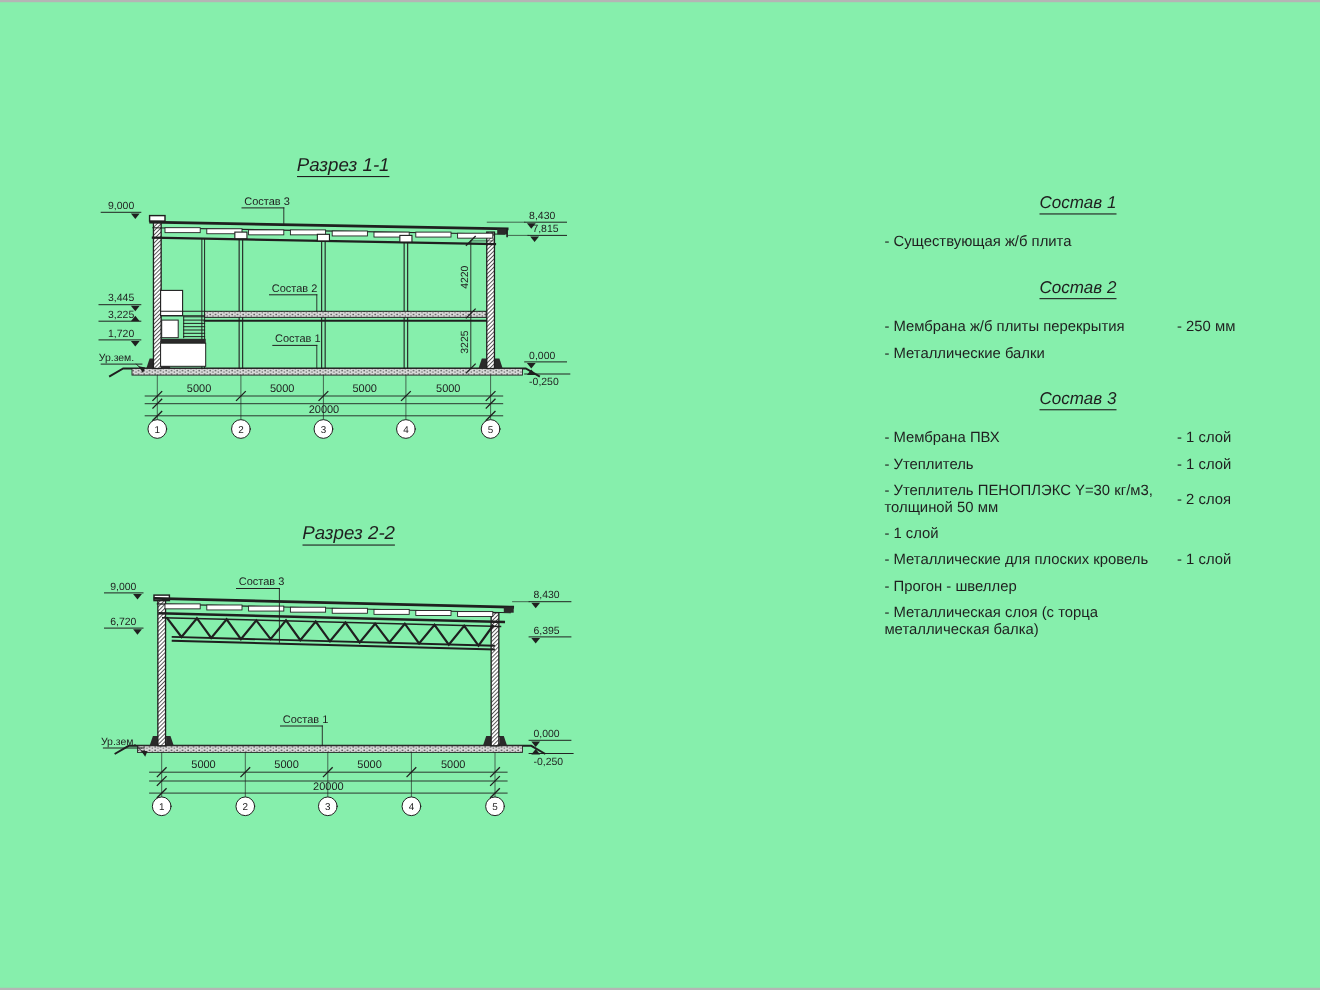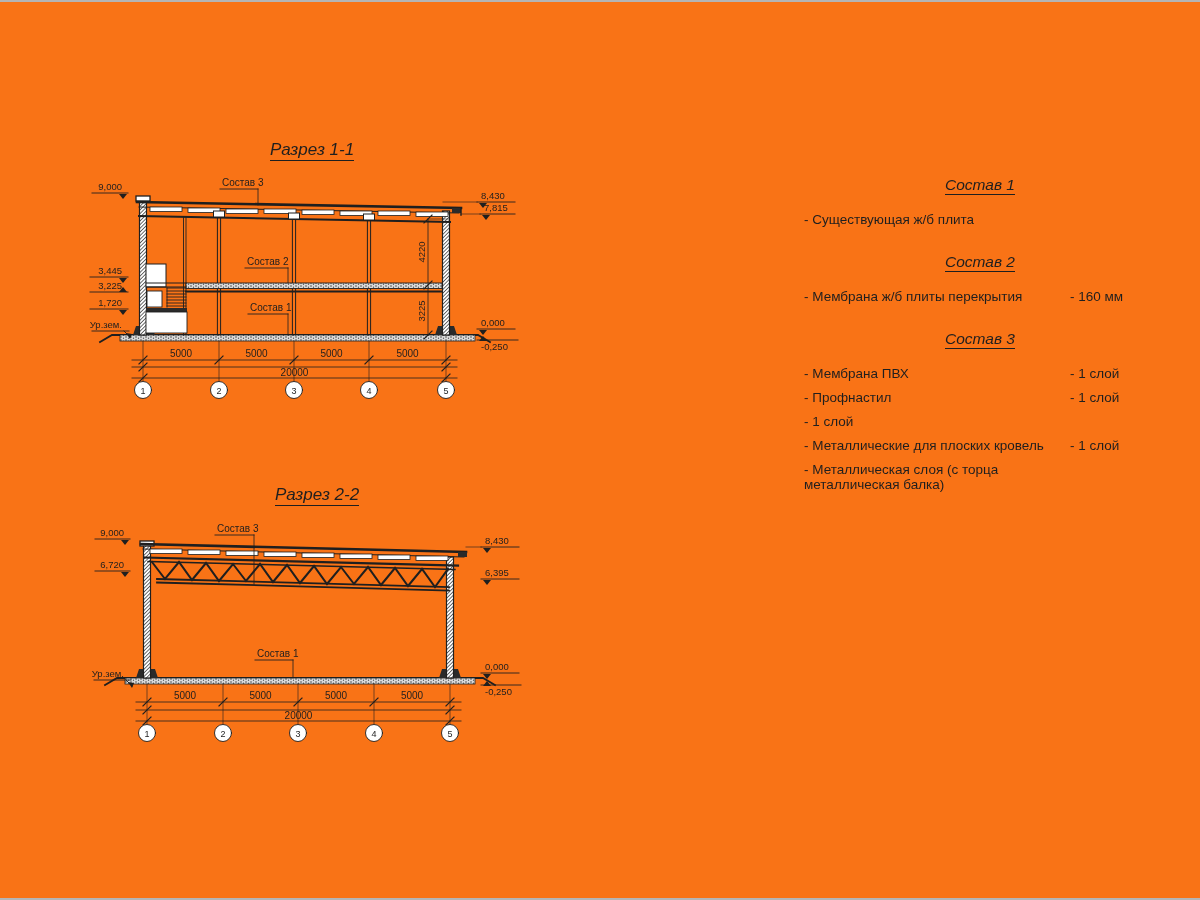--- a/index.html
+++ b/index.html
@@ -1,16 +1,16 @@
 <!DOCTYPE html>
 <html><head>
 <meta charset="utf-8">
 <style>
   html,body{margin:0;padding:0;background:#fff;}
-  #sheet{position:relative;width:1200px;height:900px;background:#f97316;overflow:hidden;
+  #sheet{position:relative;width:1200px;height:900px;background:#86efac;overflow:hidden;
          font-family:"Liberation Sans",sans-serif;color:#1f1f1f;}
   .edge{position:absolute;left:0;width:1200px;height:2px;background:#b5b5b5;}
   .edge.top{top:0;} .edge.bot{bottom:0;}
   svg{position:absolute;left:0;top:0;}
   svg text{font-family:"Liberation Sans",sans-serif;fill:#1f1f1f;stroke:none;}
   .t95{font-size:9.5px;} .t10{font-size:10px;} .t9{font-size:9px;}
   .dtitle{position:absolute;width:200px;text-align:center;font-style:italic;font-size:17px;}
   .dtitle span{border-bottom:1px solid #1f1f1f;padding-bottom:1px;}
   #legend{position:absolute;left:798px;top:176px;width:364px;font-size:13.5px;}
   .lh{text-align:center;font-style:italic;font-size:15.5px;margin:26px 0 18px 0;}
@@ -23,21 +23,21 @@
 </style>
 </head>
 <body>
 
 <div id="sheet">
   <div class="edge top"></div>
   <div class="edge bot"></div>
 
   <div class="dtitle" style="left:212px;top:140px;">
     <span>Разрез 1-1</span></div>
-  <div class="dtitle" style="left:217px;top:485px;">
+  <div class="dtitle" style="left:217px;top:475px;">
     <span>Разрез 2-2</span></div>
 
   <svg width="1200" height="900" viewBox="0 0 1200 900">
     <defs>
       <pattern id="hatch" width="2.6" height="2.6" patternUnits="userSpaceOnUse" patternTransform="rotate(45)">
         <rect width="2.6" height="2.6" fill="#ffffff"></rect>
         <line x1="0" y1="0" x2="0" y2="2.6" stroke="#1f1f1f" stroke-width="1.3"></line>
       </pattern>
       <pattern id="stipple" width="5" height="3" patternUnits="userSpaceOnUse">
         <rect width="5" height="3" fill="#d9d9d9"></rect>
@@ -290,36 +290,48 @@
 
   <div id="legend">
     <div class="lh first"><span>Состав 1</span></div>
     <div class="li nv">
       <span class="lbl">- Существующая ж/б плита</span>
       <span class="val"></span>
     </div>
     <div class="lh"><span>Состав 2</span></div>
     <div class="li">
       <span class="lbl">- Мембрана ж/б плиты перекрытия</span>
-      <span class="val">- 160 мм</span>
+      <span class="val">- 250 мм</span>
+    </div>
+    <div class="li nv">
+      <span class="lbl">- Металлические балки</span>
+      <span class="val"></span>
     </div>
     <div class="lh"><span>Состав 3</span></div>
     <div class="li">
       <span class="lbl">- Мембрана ПВХ</span>
       <span class="val">- 1 слой</span>
     </div>
     <div class="li">
-      <span class="lbl">- Профнастил</span>
+      <span class="lbl">- Утеплитель</span>
       <span class="val">- 1 слой</span>
+    </div>
+    <div class="li">
+      <span class="lbl">- Утеплитель ПЕНОПЛЭКС Y=30 кг/м3, толщиной 50 мм</span>
+      <span class="val">- 2 слоя</span>
     </div>
     <div class="li">
       <span class="val">- 1 слой</span>
     </div>
     <div class="li">
       <span class="lbl">- Металлические для плоских кровель</span>
       <span class="val">- 1 слой</span>
+    </div>
+    <div class="li nv">
+      <span class="lbl">- Прогон - швеллер</span>
+      <span class="val"></span>
     </div>
     <div class="li nv">
       <span class="lbl">- Металлическая слоя (с торца металлическая балка)</span>
       <span class="val"></span>
     </div>
   </div>
 </div>
 
 </body></html>

